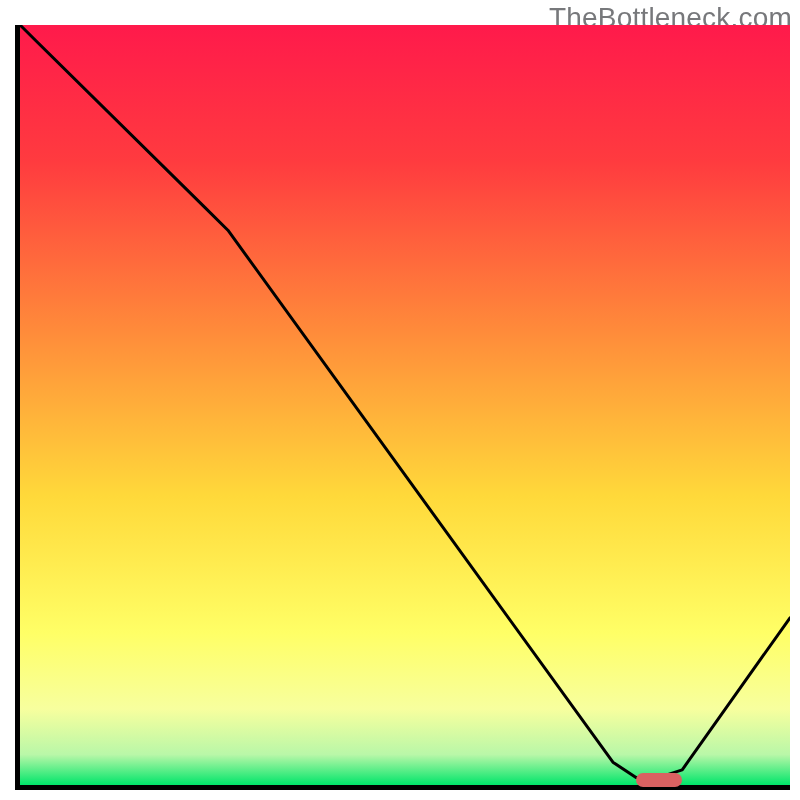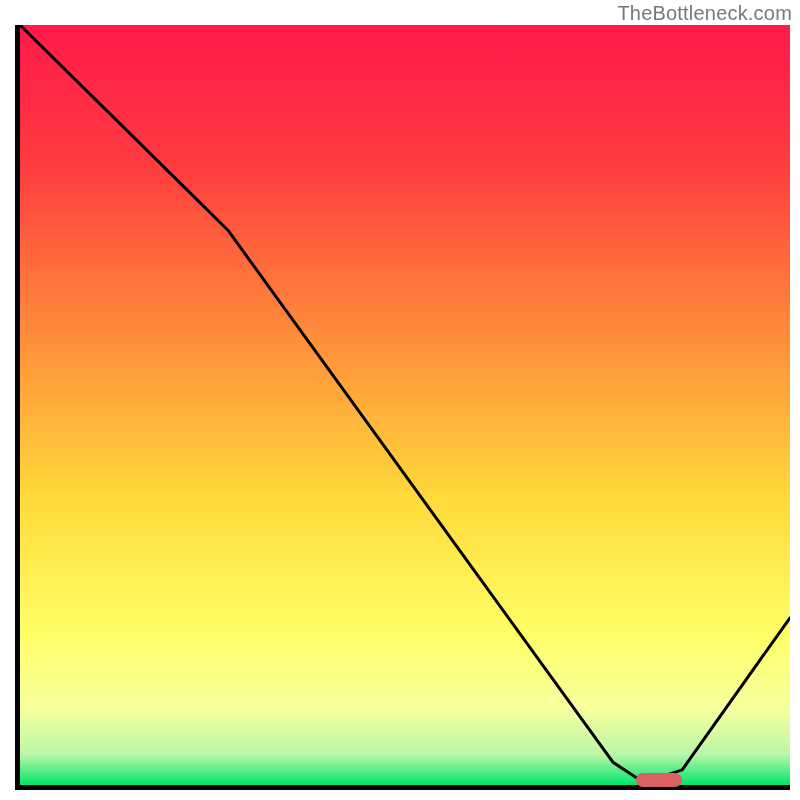--- a/index.html
+++ b/index.html
@@ -37,21 +37,21 @@
     position: absolute;
     background: #d96161;
     border-radius: 7px;
     height: 14px;
   }
   .watermark {
     position: absolute;
     top: 2px;
     right: 8px;
     font-family: Arial, Helvetica, sans-serif;
-    font-size: 20px;
+    font-size: 28px;
     color: #77787b;
     font-weight: 500;
     letter-spacing: 0.2px;
   }
 </style>
 </head>
 <body>
 
 <div class="chart-container">
   <div class="watermark">TheBottleneck.com</div>

